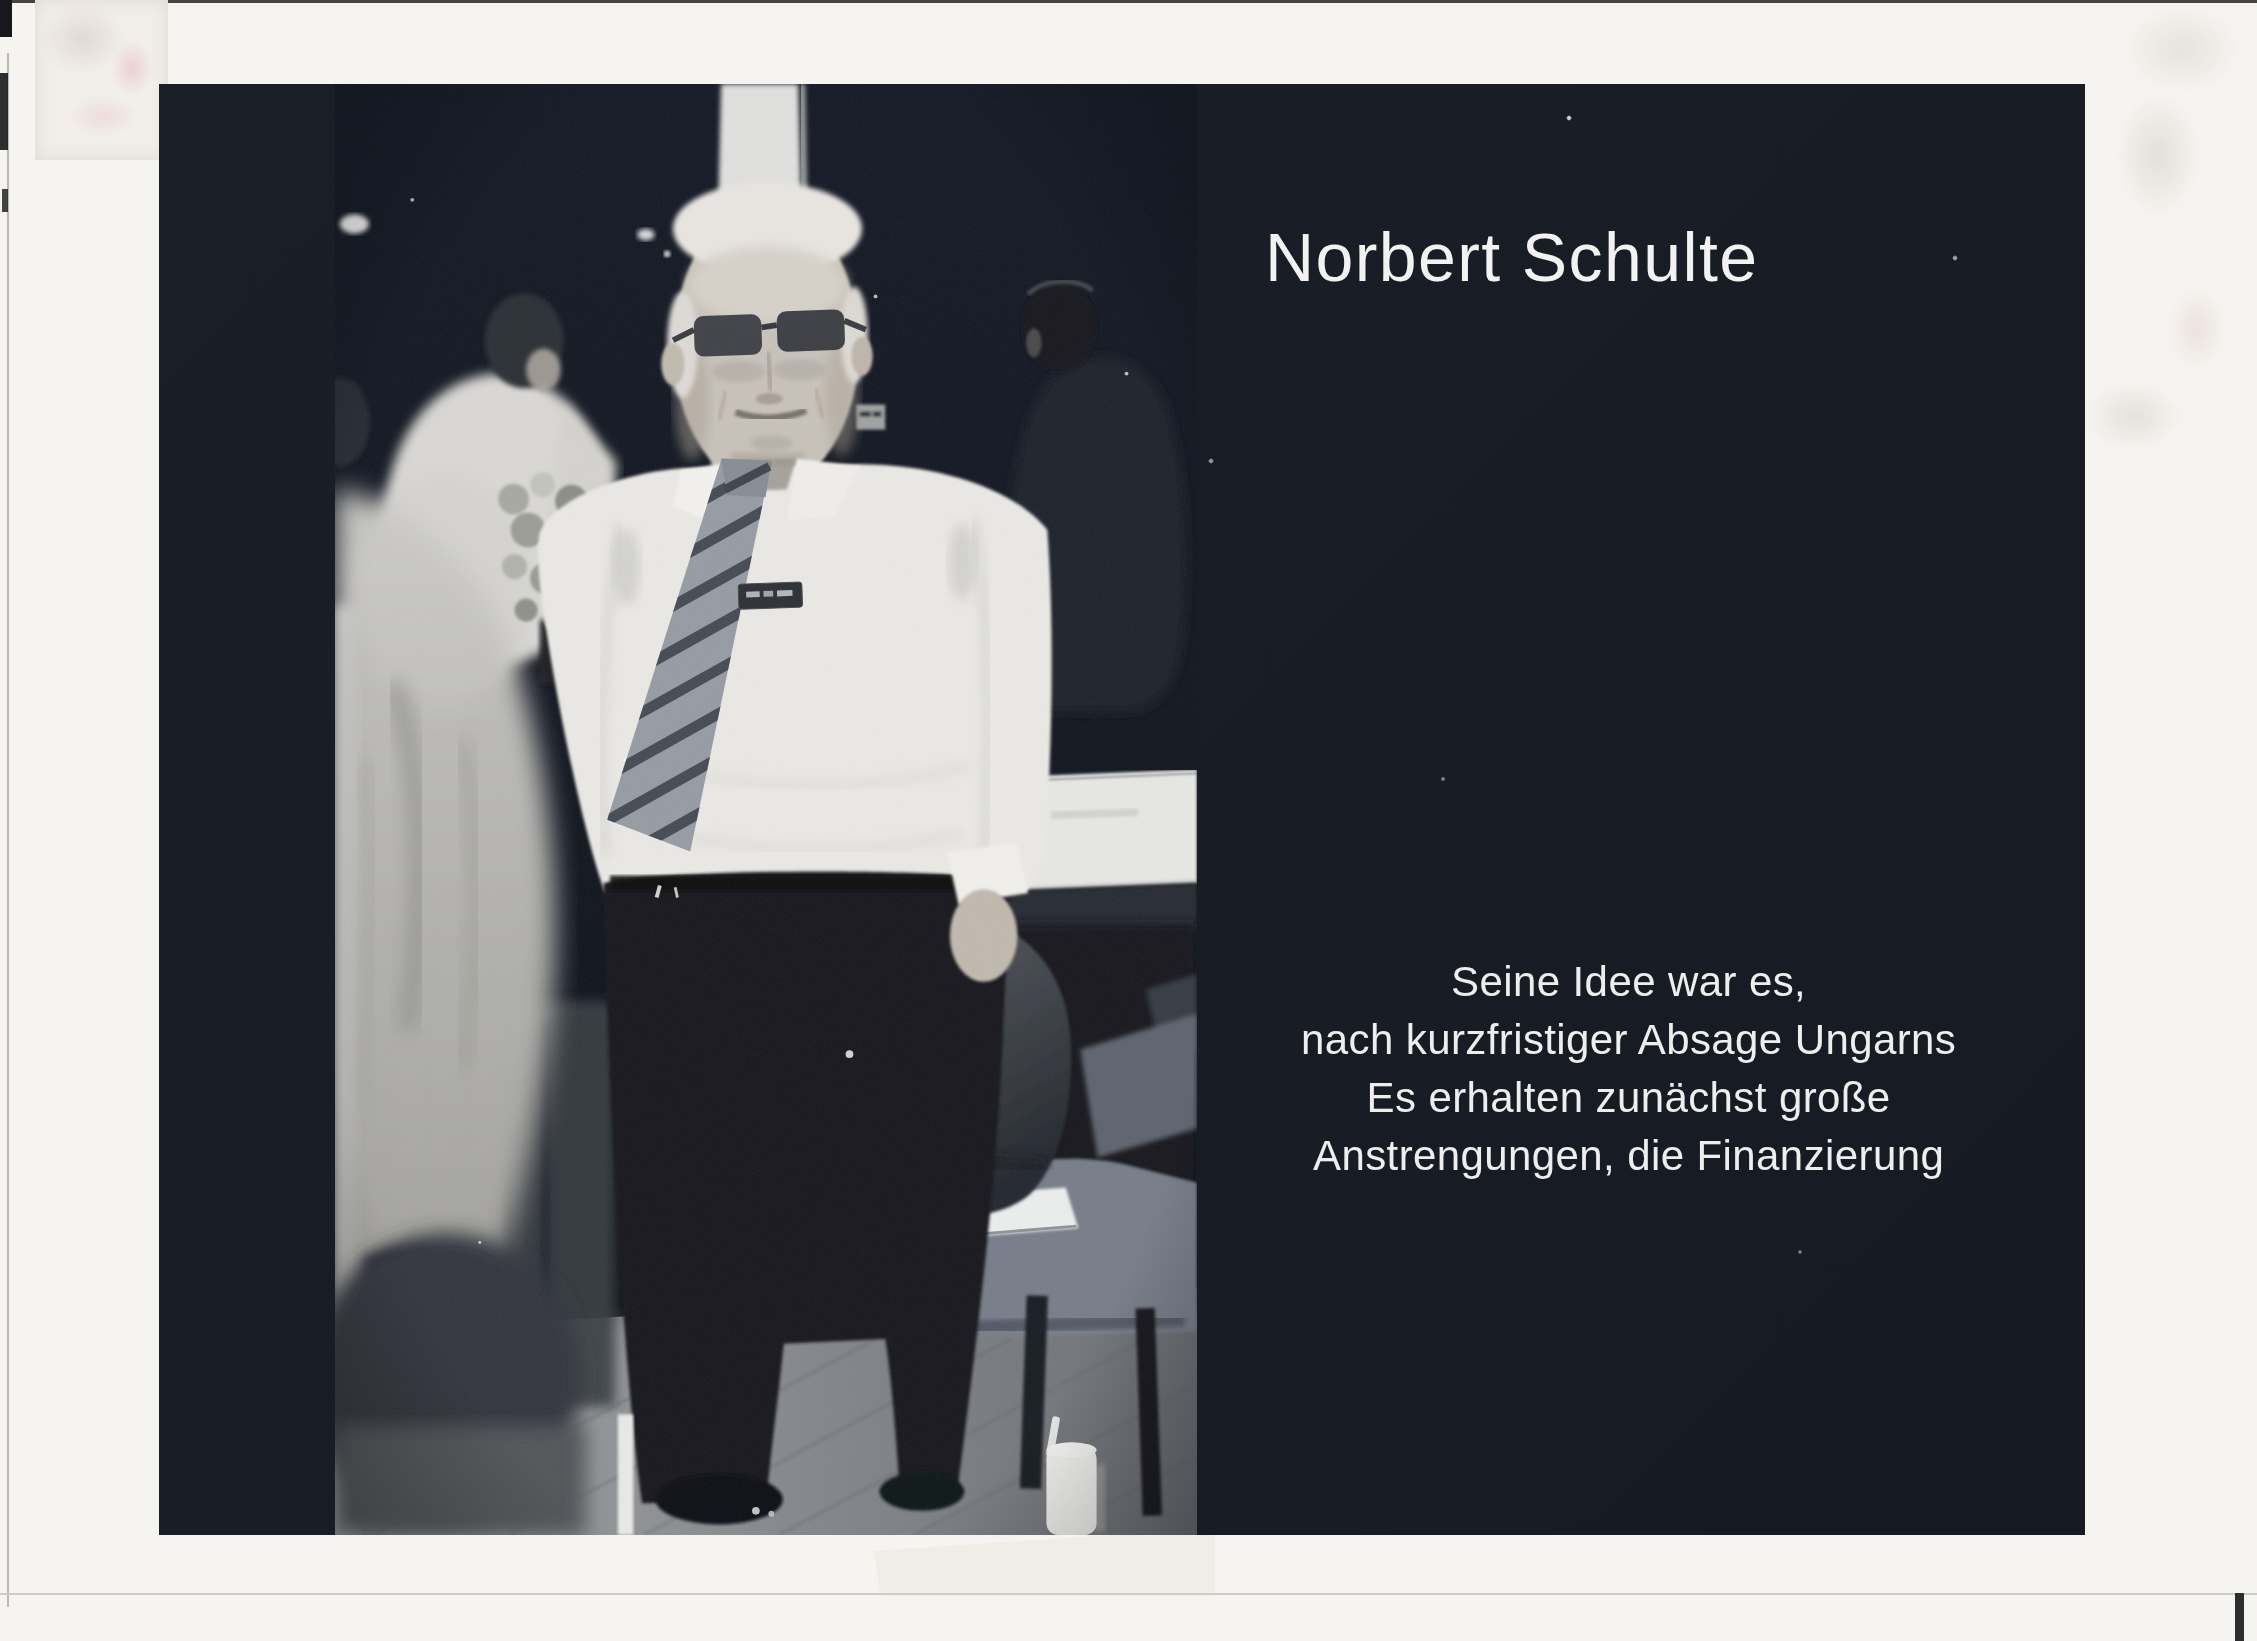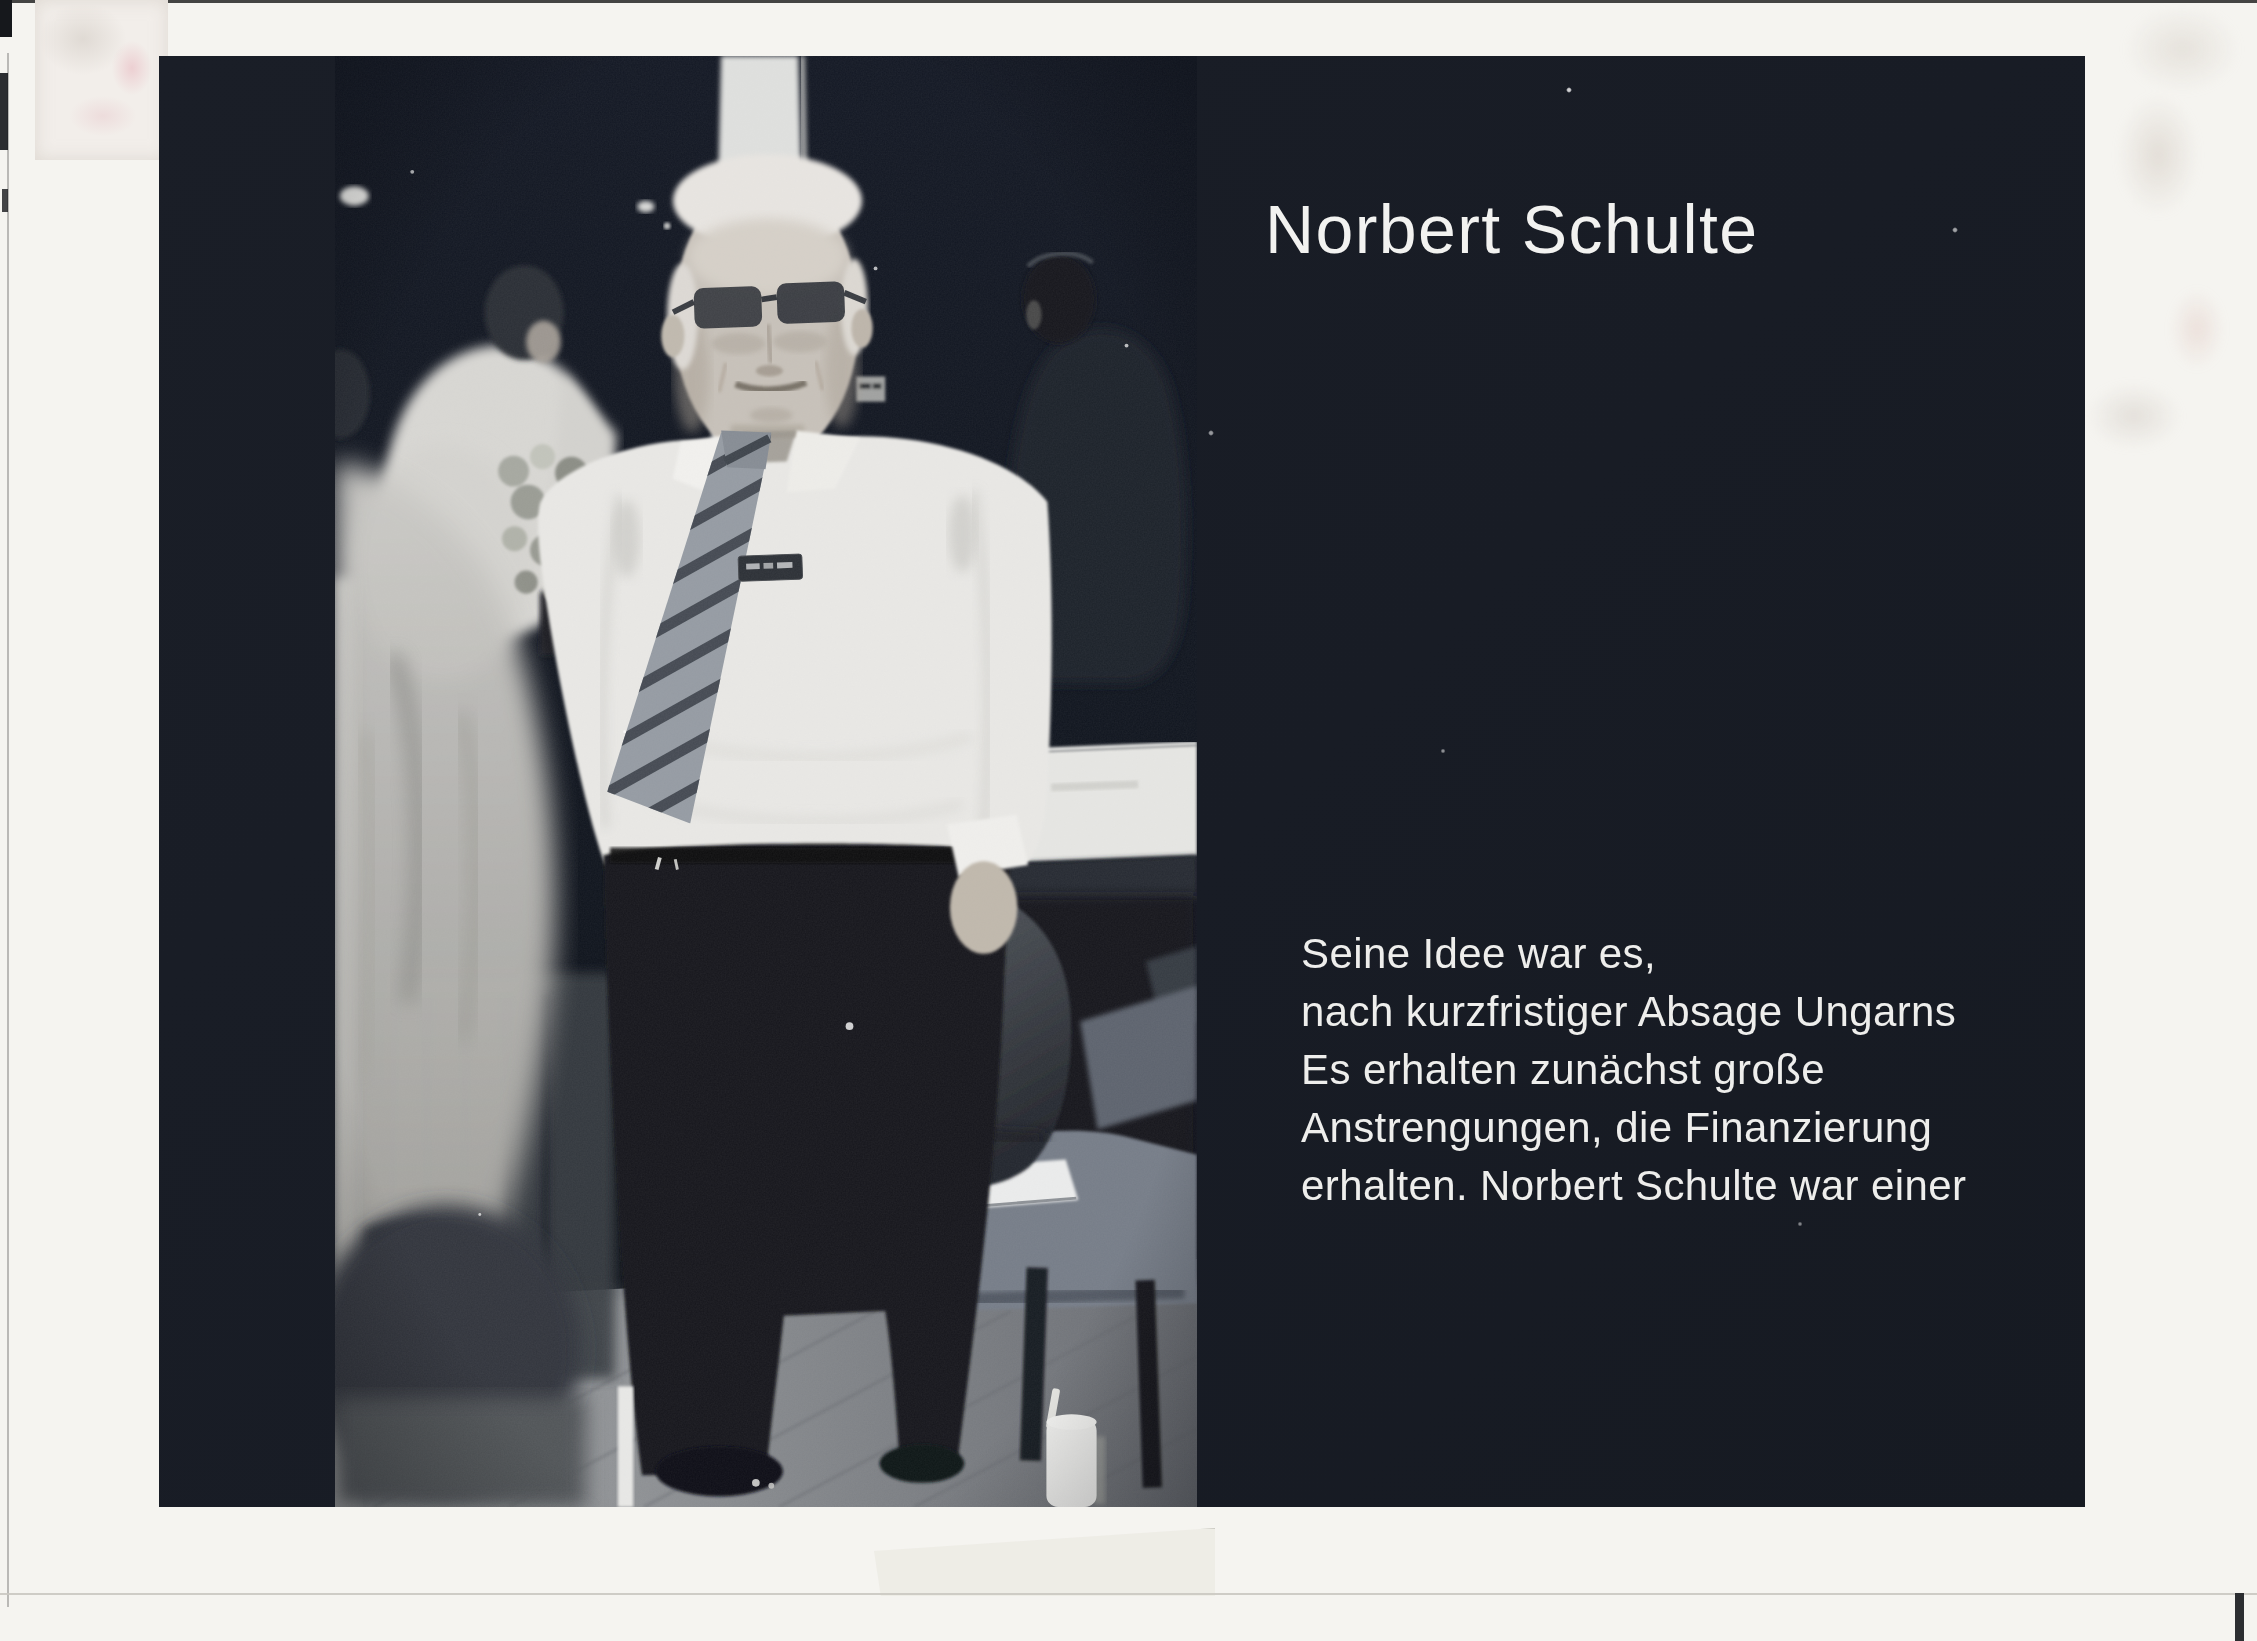--- a/index.html
+++ b/index.html
@@ -38,30 +38,31 @@
   .tape-bottom{
     position:absolute;left:874px;top:1528px;width:341px;height:67px;
     background:rgba(234,232,224,.6);
     clip-path:polygon(0% 34%, 100% 0%, 100% 100%, 2% 100%);
     border-top:1px solid rgba(190,188,180,.7);
   }
   .crease-line{position:absolute;left:0;top:1593px;width:2257px;height:1.9px;background:rgba(202,200,193,.9);}
   .sliver-bottom-right{position:absolute;left:2235px;top:1593px;width:8.7px;height:48px;background:#2b2d30;}
   
   .panel{
-    position:absolute;left:159px;top:56px;width:1926px;height:1451px;
+    position:absolute;left:159px;top:84px;width:1926px;height:1451px;
     background-color:#191d26;
     background-image:
       radial-gradient(circle at 1410px 34px, rgba(255,255,255,.8) 0 1.4px, transparent 2.9px),
       radial-gradient(circle at 1052px 377px, rgba(255,255,255,.55) 0 1.4px, transparent 2.9px),
       radial-gradient(circle at 1284px 695px, rgba(255,255,255,.5) 0 1px, transparent 2.4px),
       radial-gradient(circle at 1796px 174px, rgba(255,255,255,.6) 0 1.4px, transparent 2.9px),
       radial-gradient(circle at 1641px 1168px, rgba(255,255,255,.45) 0 1px, transparent 2.4px),
       radial-gradient(circle at 927px 1371px, rgba(255,255,255,.45) 0 1px, transparent 2.4px),
       linear-gradient(135deg,#1a1e27 0%,#181c25 55%,#161a22 100%);
+    text-align: center;
   }
   .photo{
     position:absolute;left:176px;top:0;width:862px;height:1451px;
     overflow:hidden;background:#10151d;
   }
   .photo svg{display:block;}
   .board-title{
     position:absolute;left:1106px;top:135px;
     font-size:68px;line-height:77px;font-weight:400;
     letter-spacing:1.4px;color:#f2f2f0;white-space:nowrap;
@@ -383,18 +384,17 @@
       </svg>
     </div>
 
     <div class="board-title">Norbert Schulte</div>
 
     <div class="caption">
       <div class="line">Seine Idee war es,</div>
       <div class="line">nach kurzfristiger Absage Ungarns</div>
       <div class="line">Es erhalten zunächst große</div>
       <div class="line">Anstrengungen, die Finanzierung</div>
-      <div class="line">erhalten. Norbert Schulte war einer</div>
     </div>
 
   </div>
 </div>
 
 
 </body></html>

